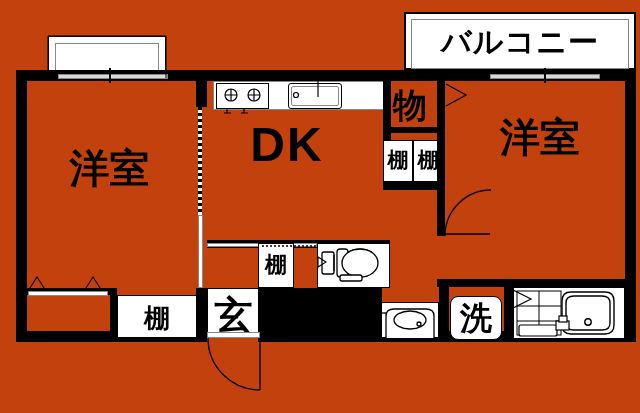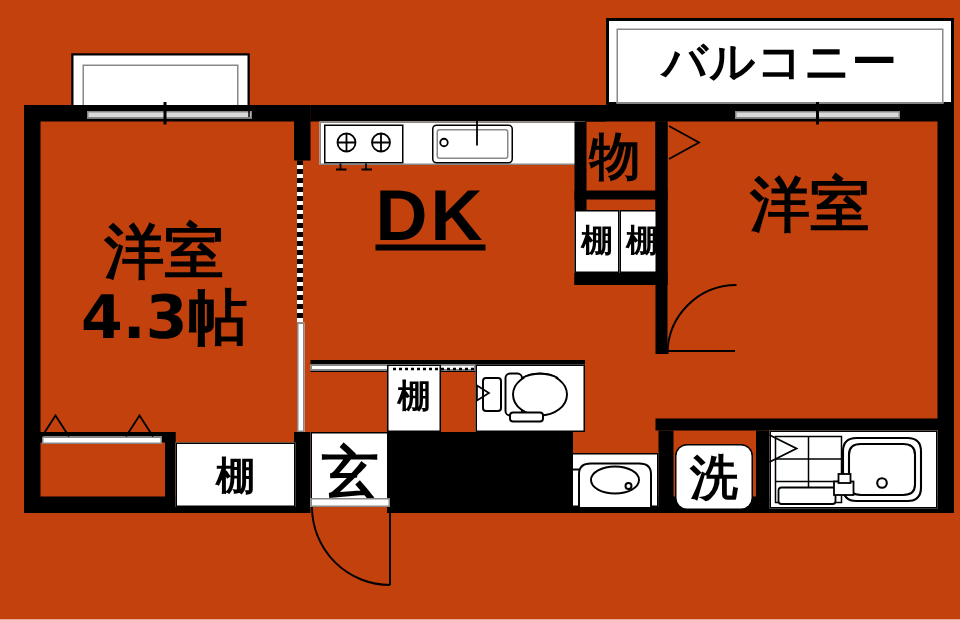--- a/index.html
+++ b/index.html
@@ -18,21 +18,21 @@
     background: #c2410c;
     overflow: hidden;
   }
   
   .wall      { position: absolute; background: #000000; }
   .thin      { position: absolute; background: #000000; }
   .box       { position: absolute; border: 1px solid #000000; background: #ffffff; box-sizing: border-box; }
   .boxg      { position: absolute; border: 1px solid #888888; background: #ffffff; box-sizing: border-box; }
   .label     { position: absolute; color: #000000; line-height: 1; white-space: nowrap; }
   .cjk       { font-family: "DejaVu Sans", "Liberation Sans", sans-serif; font-weight: 700; }
-  .lat       { font-family: "Liberation Sans", "DejaVu Sans", sans-serif; font-weight: 700; text-decoration: underline; }
+  .lat       { font-family: "Liberation Sans", "DejaVu Sans", sans-serif; font-weight: 700; }
   .ctr       { text-align: center; }
   svg.ov     { position: absolute; left: 0; top: 0; width: 640px; height: 413px; overflow: visible; pointer-events: none; }
 </style>
 </head>
 <body>
 
 <div id="plan">
 
   <div class="box" style="left:404px; top:12px; width:232px; height:58px; border-width:2px;"></div>
   <div class="boxg" style="left:411px; top:19px; width:218px; height:50px;"></div>
@@ -55,21 +55,20 @@
 
   <div class="wall" style="left:258px; top:331px; width:378px; height:11px;"></div>
 
   <div class="boxg" style="left:58px; top:74px; width:110px; height:5px; background:#d9d9d9;"></div>
   <div class="thin" style="left:109px; top:68px; width:2px; height:15px;"></div>
 
   <div class="boxg" style="left:490px; top:74px; width:110px; height:5px; background:#d9d9d9;"></div>
   <div class="thin" style="left:544px; top:68px; width:2px; height:15px;"></div>
 
   <div class="label cjk ctr" style="left:27px; top:148px; width:165px; font-size:40px;">洋室</div>
-  <div class="label cjk ctr" style="left:27px; top:192px; width:165px; font-size:40px;">4.3帖</div>
 
   <div class="wall" style="left:196px; top:70px; width:11px; height:37px;"></div>
   <div style="position:absolute; left:198px; top:107px; width:4px; height:108px;
               background-image: repeating-linear-gradient(to bottom, #000 0 3px, #fff 3px 6px);"></div>
   <div class="boxg" style="left:198px; top:215px; width:5px; height:73px;"></div>
   <div class="wall" style="left:196px; top:288px; width:11px; height:54px;"></div>
 
   <div class="wall" style="left:25px; top:288px; width:92px; height:7px;"></div>
   <div class="wall" style="left:110px; top:288px; width:7px; height:50px;"></div>
   <div class="boxg" style="left:28px; top:291px; width:80px; height:5px; background:#ffffff;"></div>

